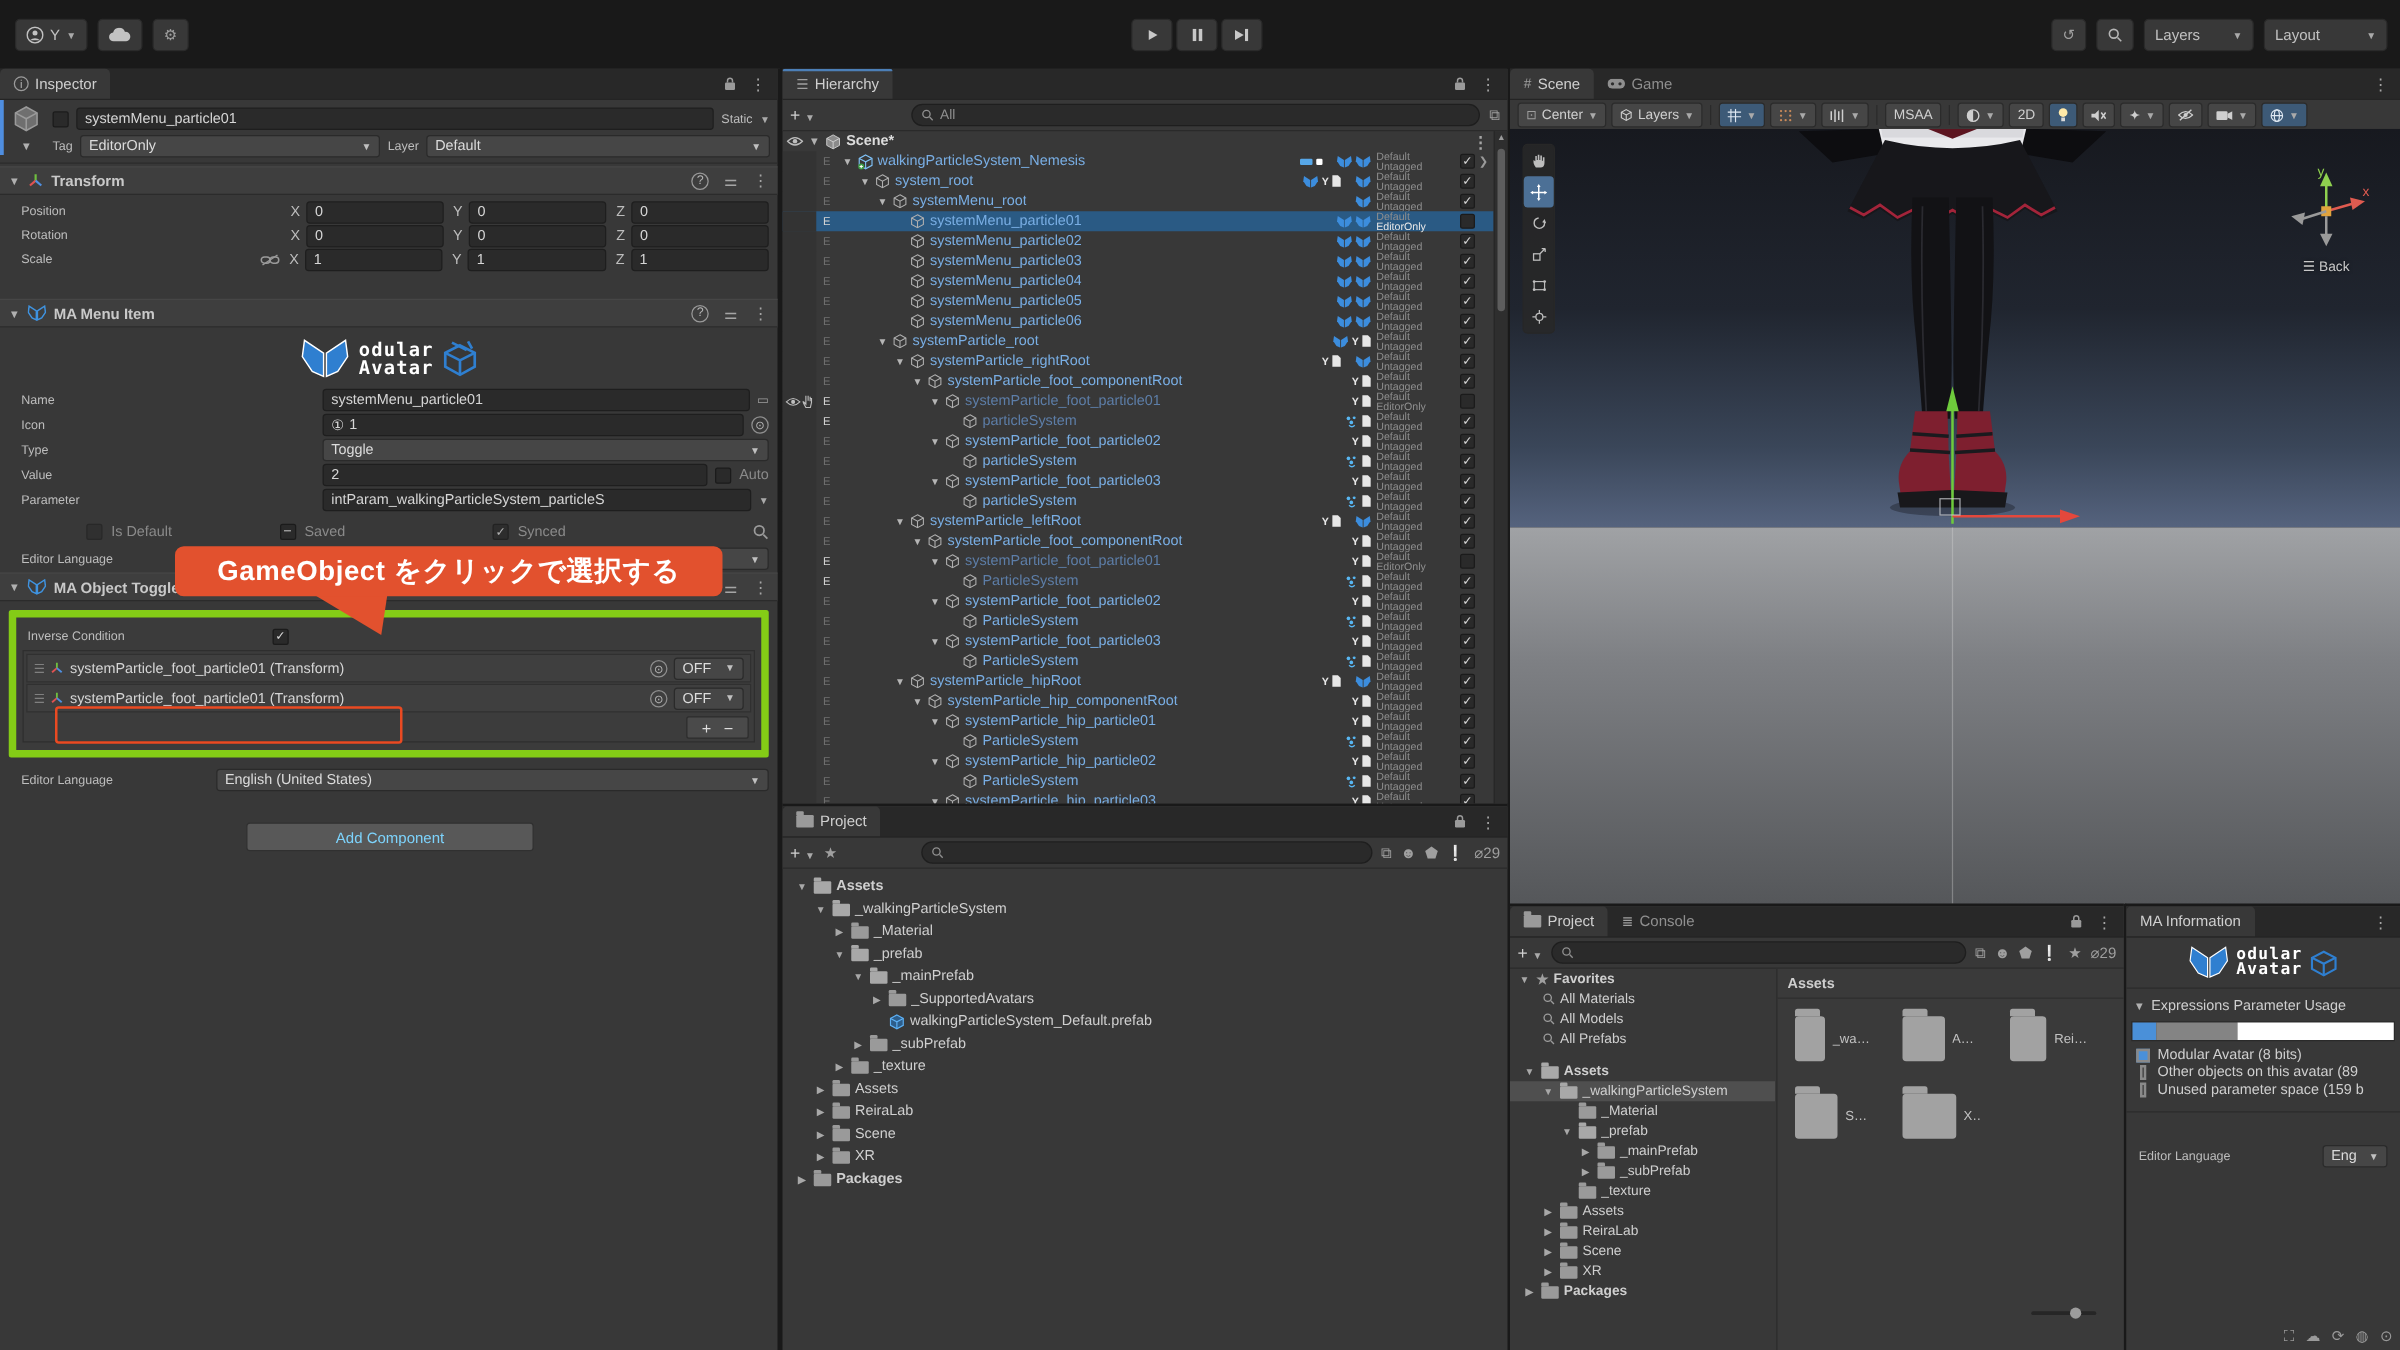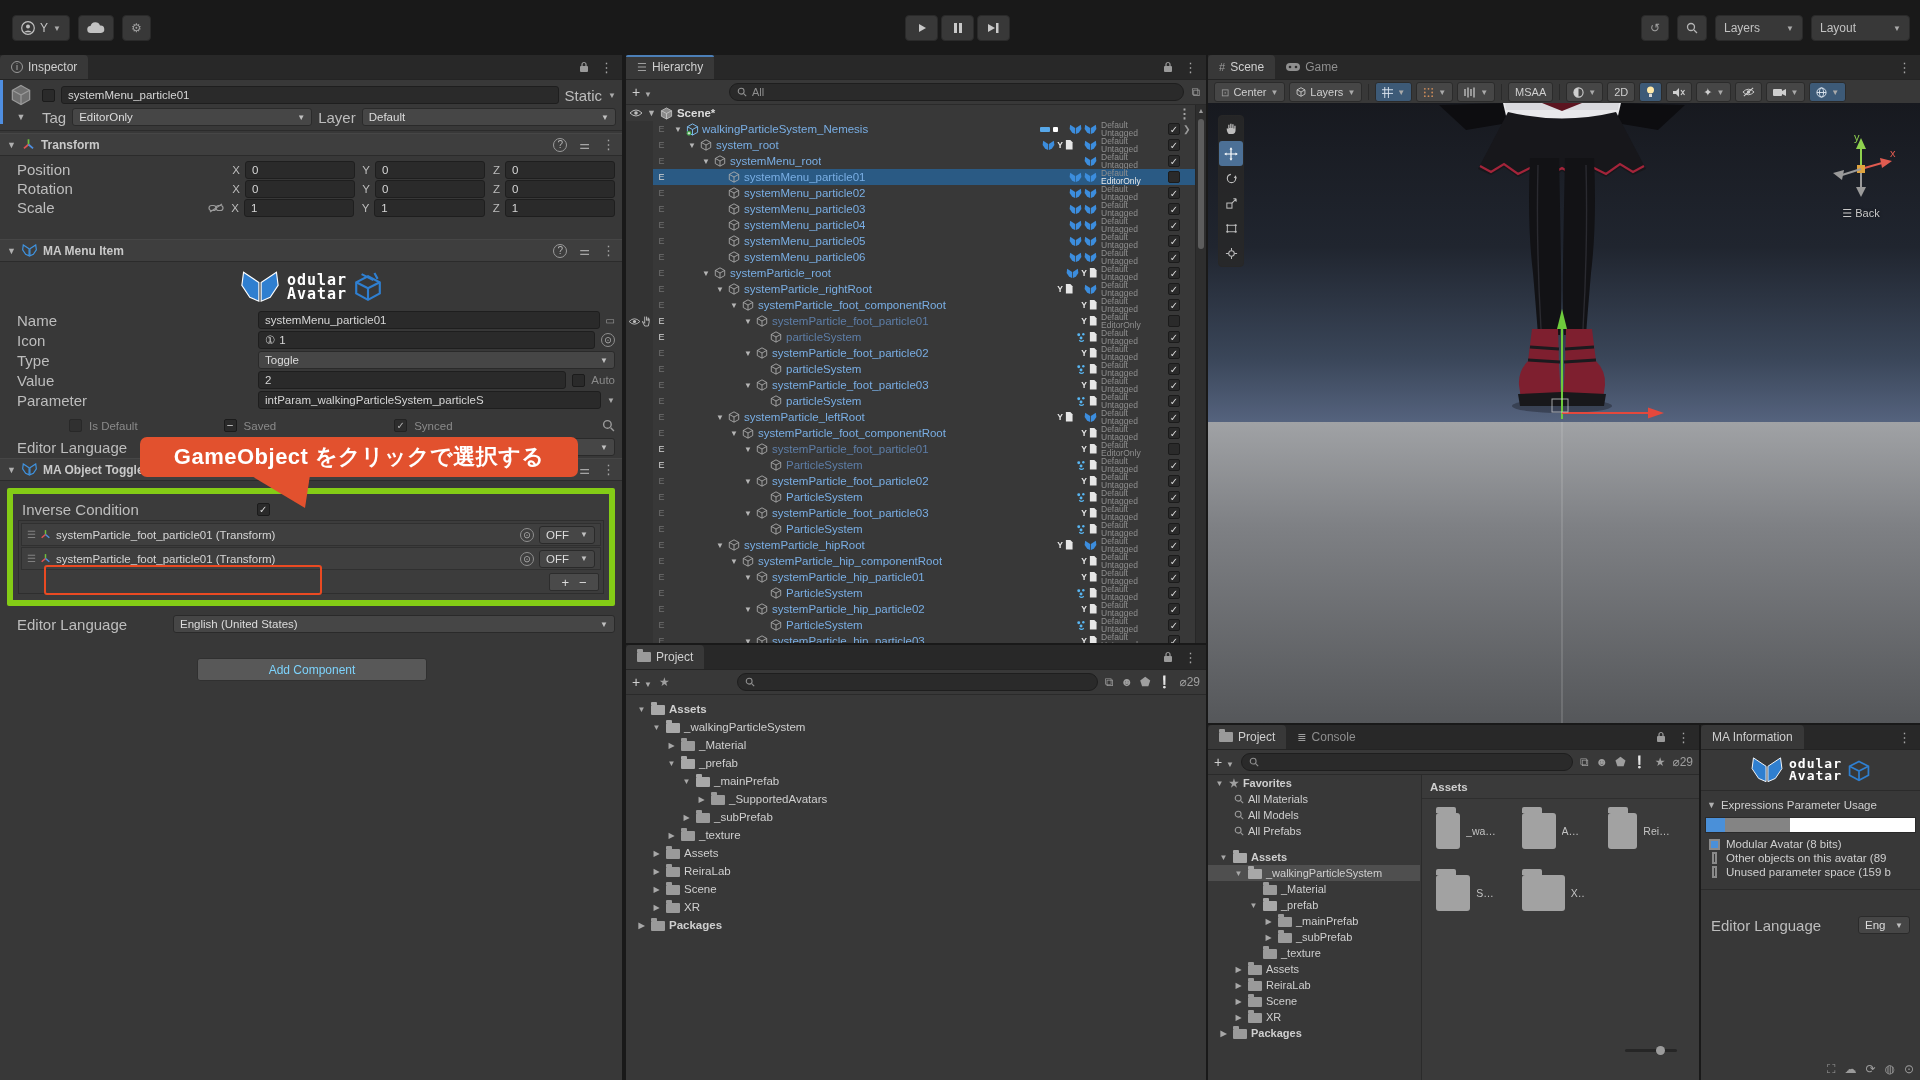--- a/index.html
+++ b/index.html
@@ -33,21 +33,21 @@
 
 #inspector{position:absolute;left:0;top:55px;width:624px;height:1025px;background:#383838;border-right:2px solid #191919}
 #go-block{position:relative;padding:4px 6px 2px 6px;border-bottom:1px solid #2b2b2b}
 #go-accent{position:absolute;left:0;top:0;width:3px;height:44px;background:#4f8ee0}
 .gorow{display:flex;align-items:center;gap:6px;height:22px}
 #go-cube{width:30px;display:flex;justify-content:center}
 .chead{height:23px;background:#3e3e3e;border-top:1px solid #464646;border-bottom:1px solid #2b2b2b;display:flex;align-items:center;gap:6px;padding:0 7px;font-weight:bold;font-size:12px;color:#c9c9c9}
 .chead .sp{margin-left:auto;display:flex;gap:12px;color:#a5a5a5;font-weight:normal;font-size:12px;align-items:center}
 .fold{font-size:9px;color:#b0b0b0}
 .frow{display:flex;align-items:center;height:20px;padding:0 7px;gap:6px}
-.lab{color:#bdbdbd;font-size:15px}
+.lab{color:#bdbdbd;font-size:10px}
 .lab.w{width:245px;flex:none;padding-left:10px}
 .v3{display:flex;align-items:center;height:19px;padding:0 7px;gap:5px}
 .v3 .lab{width:218px;flex:none;padding-left:10px}
 .axis{color:#bdbdbd;font-size:11.5px;width:10px;text-align:right}
 .v3 .tf{flex:1}
 .help{width:14px;height:14px;border:1px solid #9a9a9a;border-radius:50%;font-size:10px;display:flex;align-items:center;justify-content:center;color:#b5b5b5}
 #ma-logo{display:flex;justify-content:center;align-items:center;gap:6px;padding:8px 0 6px}
 .logotxt{line-height:14px;font-weight:bold;font-size:15px;color:#fff;letter-spacing:1px;font-family:"DejaVu Sans Mono",monospace}
 #mi-grid .tf,#mi-grid .dd{flex:1}
 .dimlab{color:#8a8a8a;font-size:11.5px}
@@ -1588,20 +1588,31 @@
             <span class="fico open"></span>
             <span>_mainPrefab</span>
           </div>
           <div class="trow">
             <span style="width:60px;flex:none"></span>
             <span class="tarr">▶</span>
             <span class="fico"></span>
             <span>_SupportedAvatars</span>
           </div>
           <div class="trow">
+            <span style="width:60px;flex:none"></span>
+            <span class="tarr"></span>
+            <svg width="13" height="13" viewBox="0 0 14 14">
+              <g stroke="#5db1f5" fill="#2d5d8a" stroke-width="1">
+                <path d="M7 1 L12.5 4 V10 L7 13 L1.5 10 V4 Z"></path>
+                <path d="M1.5 4 L7 7 L12.5 4 M7 7 V13" fill="none"></path>
+              </g>
+            </svg>
+            <span>walkingParticleSystem_Default.prefab</span>
+          </div>
+          <div class="trow">
             <span style="width:45px;flex:none"></span>
             <span class="tarr">▶</span>
             <span class="fico"></span>
             <span>_subPrefab</span>
           </div>
           <div class="trow">
             <span style="width:30px;flex:none"></span>
             <span class="tarr">▶</span>
             <span class="fico"></span>
             <span>_texture</span>

